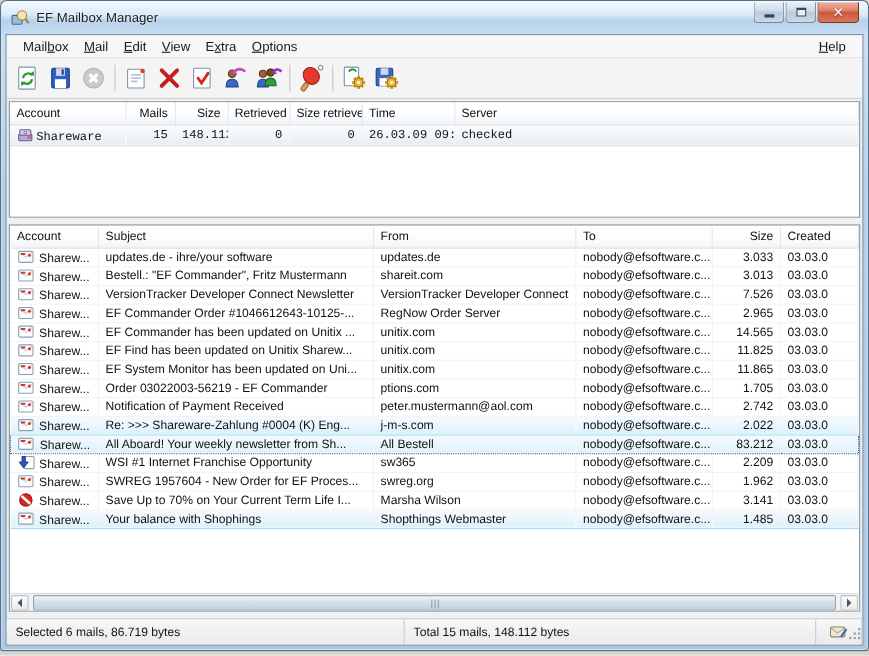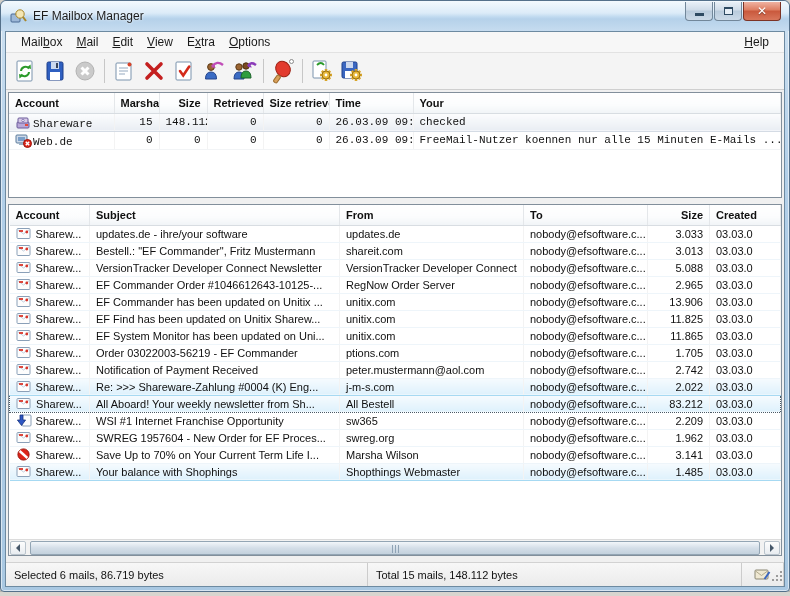--- a/index.html
+++ b/index.html
@@ -38,21 +38,21 @@
     border-bottom:1px solid #cfcfcf;display:flex;align-items:center;padding-left:4px;}
   .tbtn{width:30px;height:30px;display:flex;align-items:center;justify-content:center;}
   .tbtn.disabled{opacity:.95;}
   .tsep{width:1px;height:24px;background:#c7c7c7;margin:0 4px;}
   
   .pane{position:absolute;left:2px;right:2px;background:#fff;border:1px solid #828f9b;}
   .accounts-pane{top:60px;height:106px;}
   .splitter{position:absolute;left:2px;right:2px;top:166px;height:6px;background:#f0f0f0;}
   .mails-pane{top:172px;height:352px;}
   table{border-collapse:collapse;table-layout:fixed;width:100%;font-size:11px;color:#101010;}
-  th{font-weight:bold;text-align:left;height:20px;padding:2px 6px 2px 6px;
+  th{font-weight:normal;text-align:left;height:20px;padding:2px 6px 2px 6px;
     background:linear-gradient(#ffffff,#fbfcfd 60%,#f1f4f7);
     border-right:1px solid #e4e7ea;border-bottom:1px solid #d8dde2;white-space:nowrap;overflow:hidden;}
   th.num,td.num{text-align:right;}
   td{height:17px;padding:1px 6px;white-space:nowrap;overflow:hidden;
     border-right:1px solid #f3f3f3;border-bottom:1px solid #eef5fa;}
   .accounts-pane td{height:18px;border-bottom:1px solid #f2f4f6;font-family:Liberation Mono, monospace;}
   tr.selected-gray td{background:linear-gradient(#fcfdfe,#e9edf3);
     border-top:1px solid #dde2e9;border-bottom:1px solid #d4dbe4;}
   tr.selected td{background:linear-gradient(#f6fbfe,#def1fc);
     border-top:1px solid #c3e5f7;border-bottom:1px solid #a6d9f2;}
@@ -235,57 +235,42 @@
             <col style="width:45px">
             <col style="width:48px">
             <col style="width:56px">
             <col style="width:66px">
             <col style="width:84px">
             <col>
           </colgroup>
         <thead>
           <tr>
             <th>Account</th>
-            <th class="num">Marsha</th>
+            <th class="num">Mails</th>
             <th class="num">Size</th>
             <th class="num">Retrieved</th>
             <th class="num">Size retrieved</th>
             <th>Time</th>
-            <th>Your</th>
+            <th>Server</th>
           </tr>
         </thead>
         <tbody>
           <tr class="selected-gray">
             <td><svg class="acct-icon" viewBox="0 0 18 15">
                   <rect x="2" y="7" width="12" height="6" rx="1" fill="#b8a8d8" stroke="#6a5a9a"></rect>
                   <rect x="3" y="3" width="10" height="5" rx="1" fill="#d8cce8" stroke="#6a5a9a"></rect>
                   <circle cx="8" cy="5.5" r="1.2" fill="#fff" stroke="#8a7ab8"></circle>
                   <rect x="10" y="9" width="3" height="2" fill="#e84a3a"></rect>
                 </svg><span>Shareware</span></td>
             <td class="num">15</td>
             <td class="num">148.112</td>
             <td class="num">0</td>
             <td class="num">0</td>
             <td>26.03.09 09:05</td>
             <td>checked</td>
-          </tr>
-          <tr>
-            <td><svg class="acct-icon" viewBox="0 0 18 15">
-                  <rect x="1" y="2" width="11" height="8" rx="1" fill="#cdd9e8" stroke="#5a7a9a"></rect>
-                  <rect x="3" y="4" width="7" height="4" fill="#7a9ec8"></rect>
-                  <rect x="4" y="10" width="5" height="2" fill="#9ab0c4"></rect>
-                  <circle cx="12.5" cy="10.5" r="4" fill="#dd2418" stroke="#9a150c"></circle>
-                  <path d="M10.8 8.8 L14.2 12.2 M14.2 8.8 L10.8 12.2" stroke="#fff" stroke-width="1.5"></path>
-                </svg><span>Web.de</span></td>
-            <td class="num">0</td>
-            <td class="num">0</td>
-            <td class="num">0</td>
-            <td class="num">0</td>
-            <td>26.03.09 09:05</td>
-            <td>FreeMail-Nutzer koennen nur alle 15 Minuten E-Mails ...</td>
           </tr>
         </tbody>
       </table>
     </div>
 
     <div class="splitter"></div>
 
     <div class="pane mails-pane">
       <table>
         <colgroup>
@@ -360,21 +345,21 @@
                     <circle cx="10.8" cy="5" r="1.4" fill="#d8352a"></circle>
                   </svg>
                   
                   
                 </span>
                 <span>Sharew...</span>
               </td>
               <td>VersionTracker Developer Connect Newsletter</td>
               <td>VersionTracker Developer Connect</td>
               <td>nobody@efsoftware.c...</td>
-              <td class="num">5.088</td>
+              <td class="num">7.526</td>
               <td>03.03.0</td>
             </tr>
 
             <tr>
               <td>
                 <span class="rowicon mail">
                   <svg class="i-mail" width="16" height="13" viewBox="0 0 16 13">
                     <rect x="1" y="1.5" width="13" height="10" rx="1" fill="#fdfdfd" stroke="#8aa0b8"></rect>
                     <path d="M1.5 2.5 L7.5 7 L13.5 2.5" fill="none" stroke="#c0cedc"></path>
                     <line x1="3" y1="4" x2="7" y2="4" stroke="#d8352a" stroke-width="1.8"></line>
@@ -402,21 +387,21 @@
                     <circle cx="10.8" cy="5" r="1.4" fill="#d8352a"></circle>
                   </svg>
                   
                   
                 </span>
                 <span>Sharew...</span>
               </td>
               <td>EF Commander has been updated on Unitix ...</td>
               <td>unitix.com</td>
               <td>nobody@efsoftware.c...</td>
-              <td class="num">13.906</td>
+              <td class="num">14.565</td>
               <td>03.03.0</td>
             </tr>
 
             <tr>
               <td>
                 <span class="rowicon mail">
                   <svg class="i-mail" width="16" height="13" viewBox="0 0 16 13">
                     <rect x="1" y="1.5" width="13" height="10" rx="1" fill="#fdfdfd" stroke="#8aa0b8"></rect>
                     <path d="M1.5 2.5 L7.5 7 L13.5 2.5" fill="none" stroke="#c0cedc"></path>
                     <line x1="3" y1="4" x2="7" y2="4" stroke="#d8352a" stroke-width="1.8"></line>

